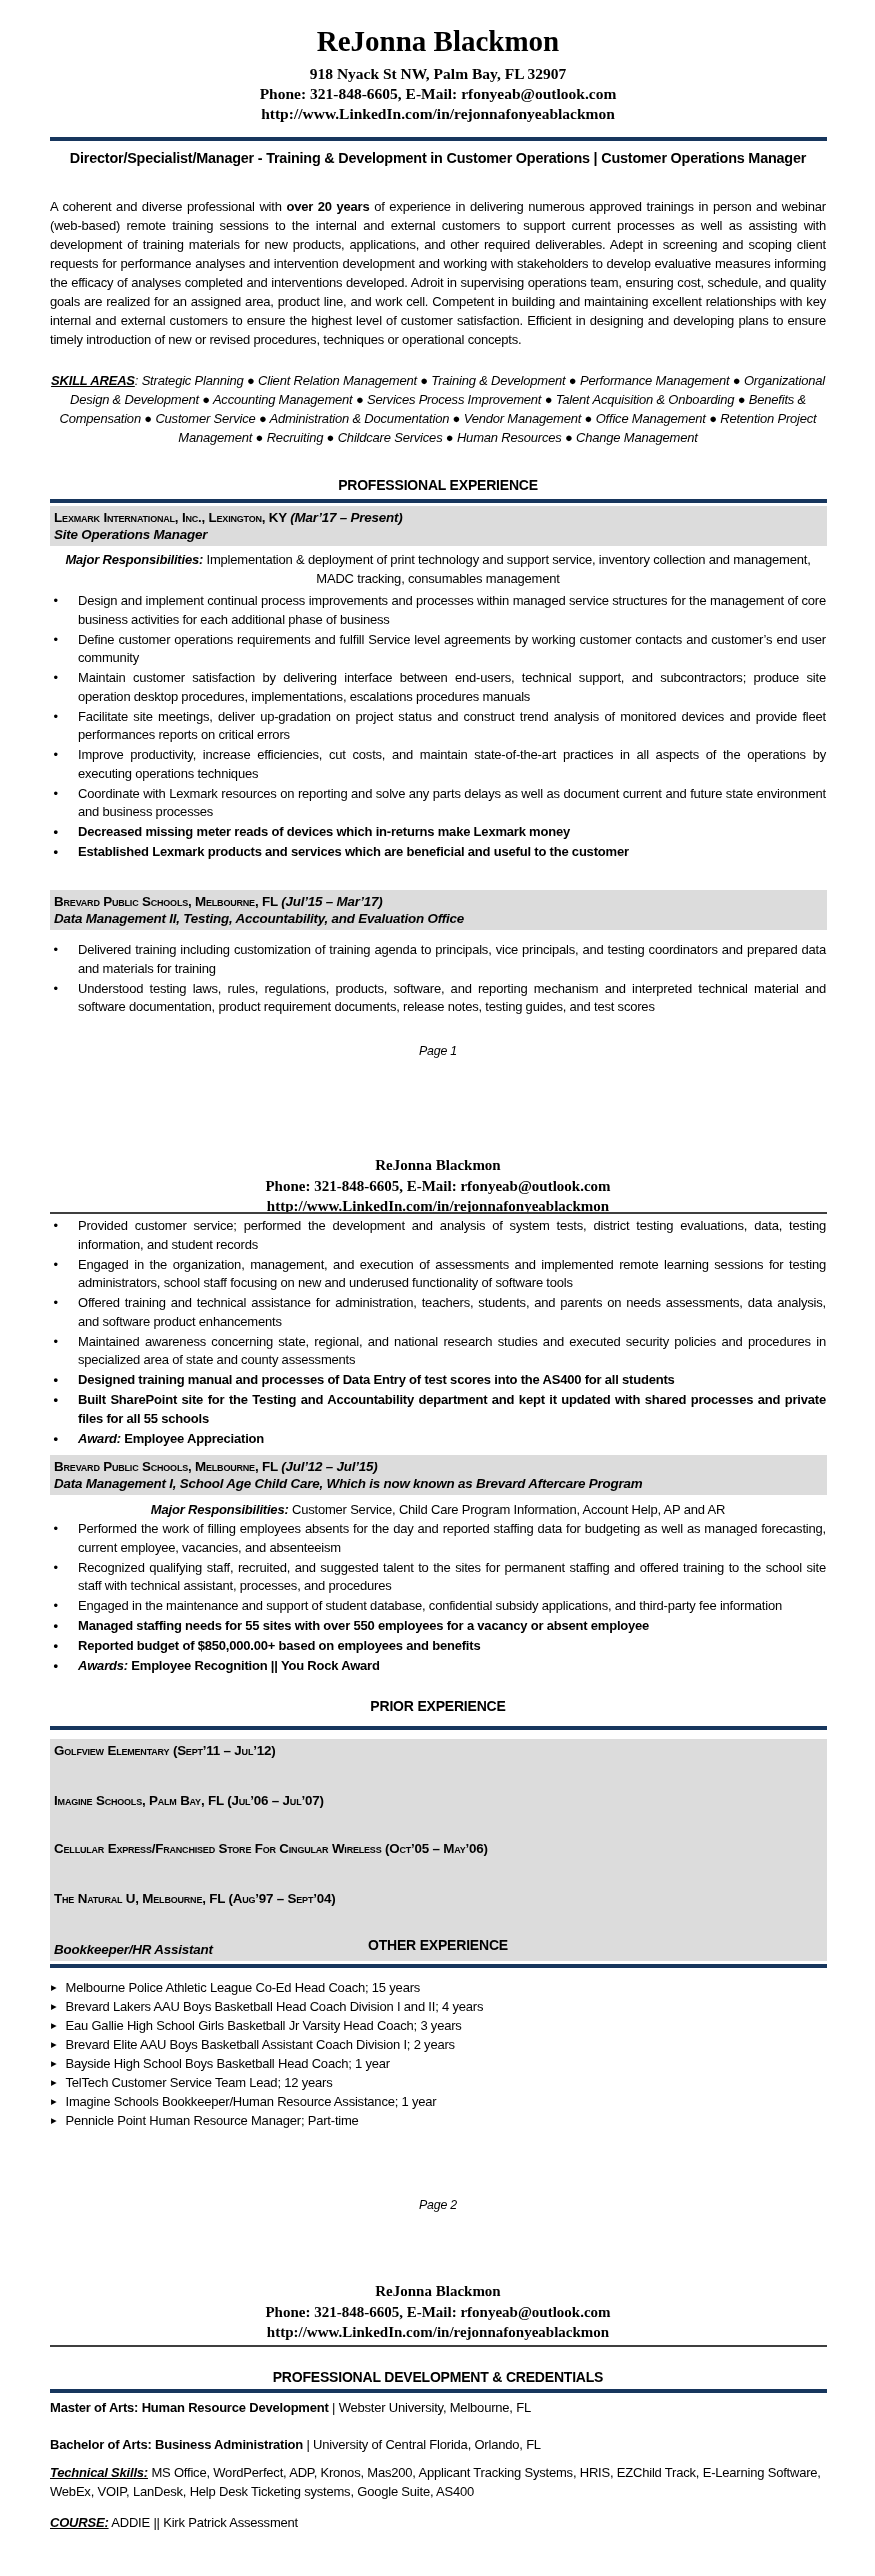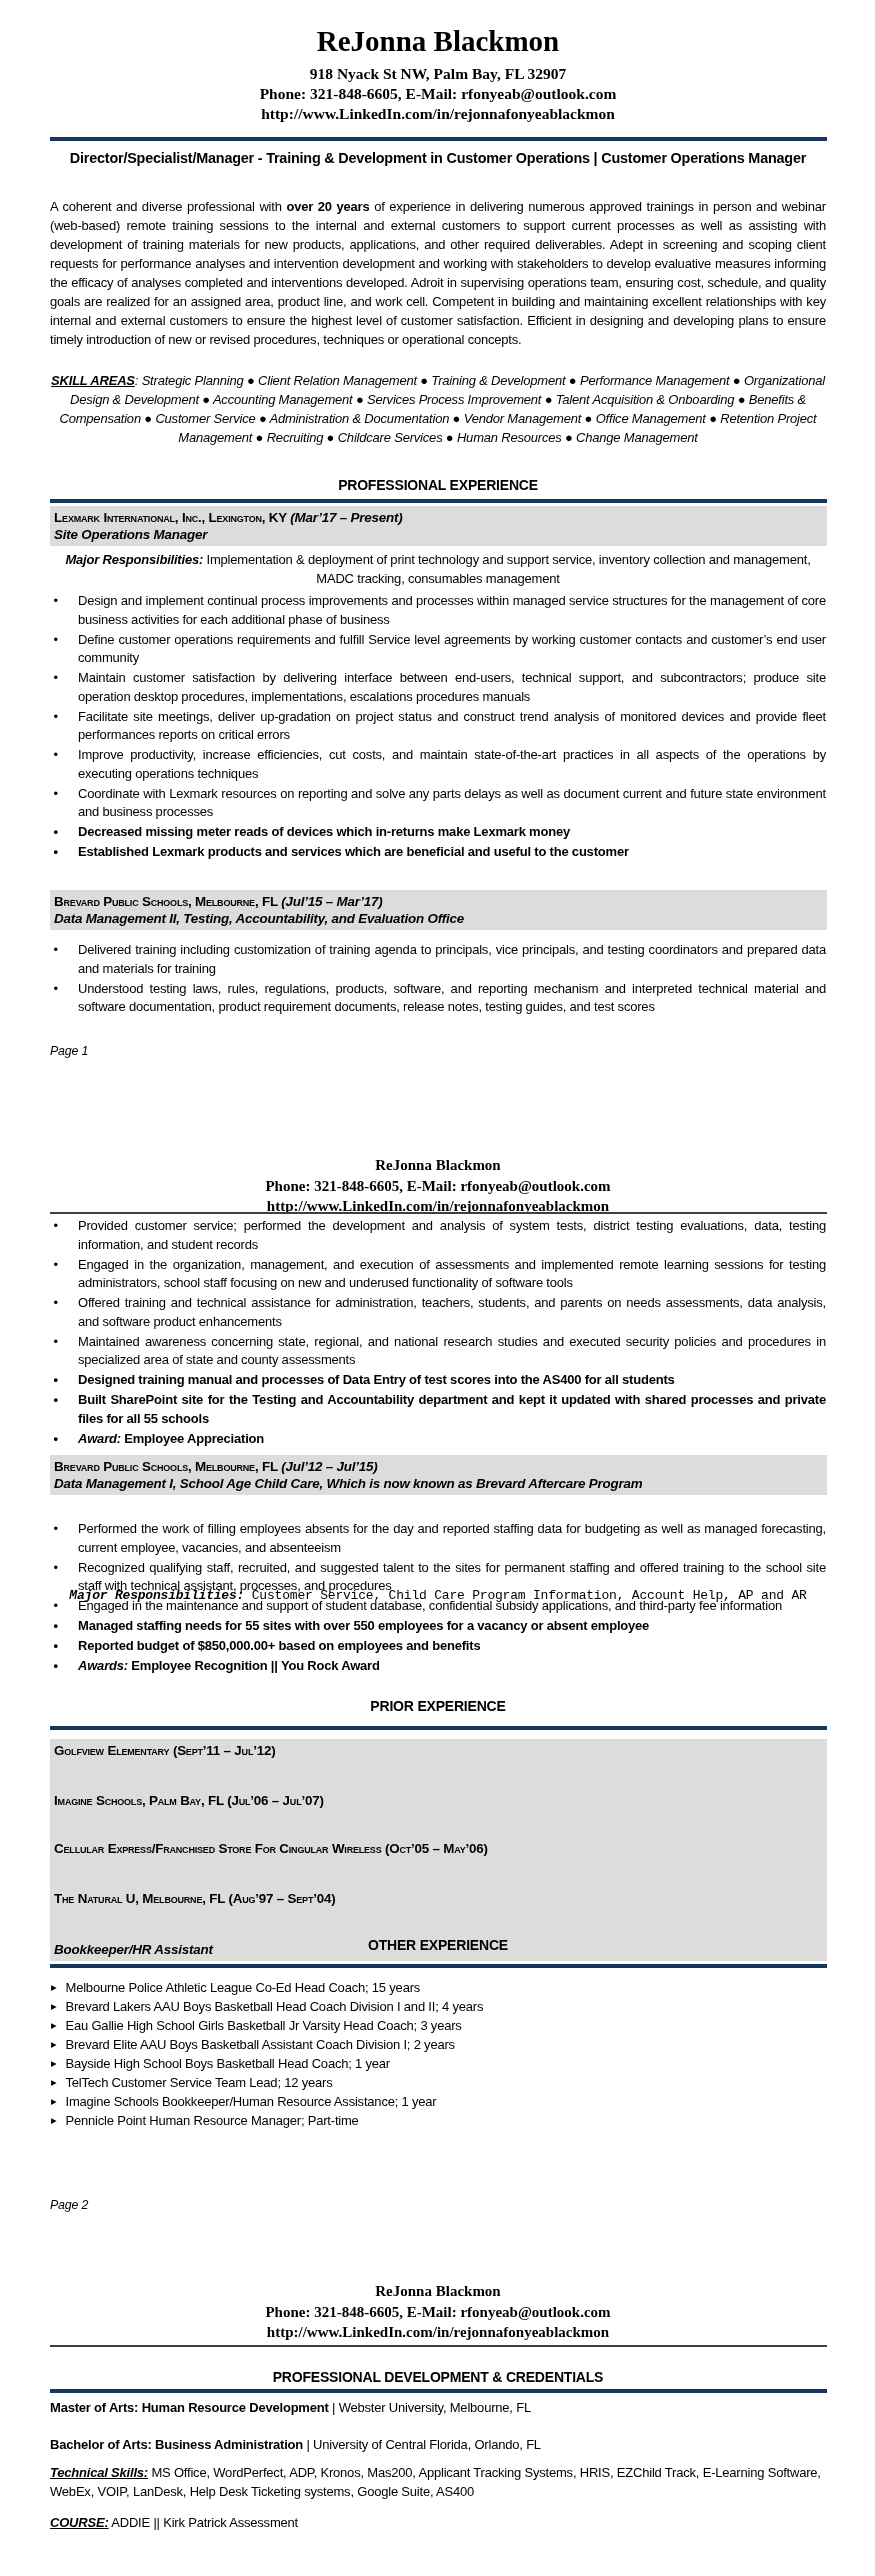--- a/index.html
+++ b/index.html
@@ -41,35 +41,35 @@
   .jobhead .org{font-variant:small-caps;font-weight:bold;}
   .jobhead .date{font-weight:bold;font-style:italic;}
   .jobhead .role{font-weight:bold;font-style:italic;}
   #job1-head{top:506px;}
   #job2-head{top:890px;}
   #job3-head{top:1455px;}
 
   .mr{font-size:13px;line-height:19px;text-align:center;}
   .mr .lead{font-weight:bold;font-style:italic;}
   #job1-mr{top:550px;}
-  #job3-mr{top:1586px;font-family:Liberation Mono, monospace;}
+  #job3-mr{top:1500px;}
 
   
   ul.blist{list-style:none;margin:0;padding:0;font-size:13px;line-height:18.5px;}
   ul.blist li{position:relative;padding-left:28px;margin-bottom:1.5px;text-align:justify;}
   ul.blist li::before{content:"\2022";position:absolute;left:3.6px;top:0;}
   ul.blist li.bold{font-weight:bold;}
   ul.blist li .lead{font-style:italic;font-weight:bold;}
   #job1-list{top:592px;}
   #job2-list-p1{top:941px;}
   #job2-list-p2{top:1217px;}
   #job3-list{top:1520px;}
 
   #footer1{top:1044px;} #footer2{top:2198px;}
-  .footer{left:50px;width:776px;text-align:left;font-style:italic;font-size:12.4px;}
+  .footer{left:50px;width:776px;text-align:center;font-style:italic;font-size:12.4px;}
 
   
   .mini-header{font-size:15px;line-height:20.6px;text-align:center;}
   #p2-header{top:1155px;}
   #rule-p2{top:1212px;}
   #p3-header{top:2281px;}
   #rule-p3{top:2345px;}
 
   #sec-prior{top:1698px;}
   #rule-prior{top:1726px;}

